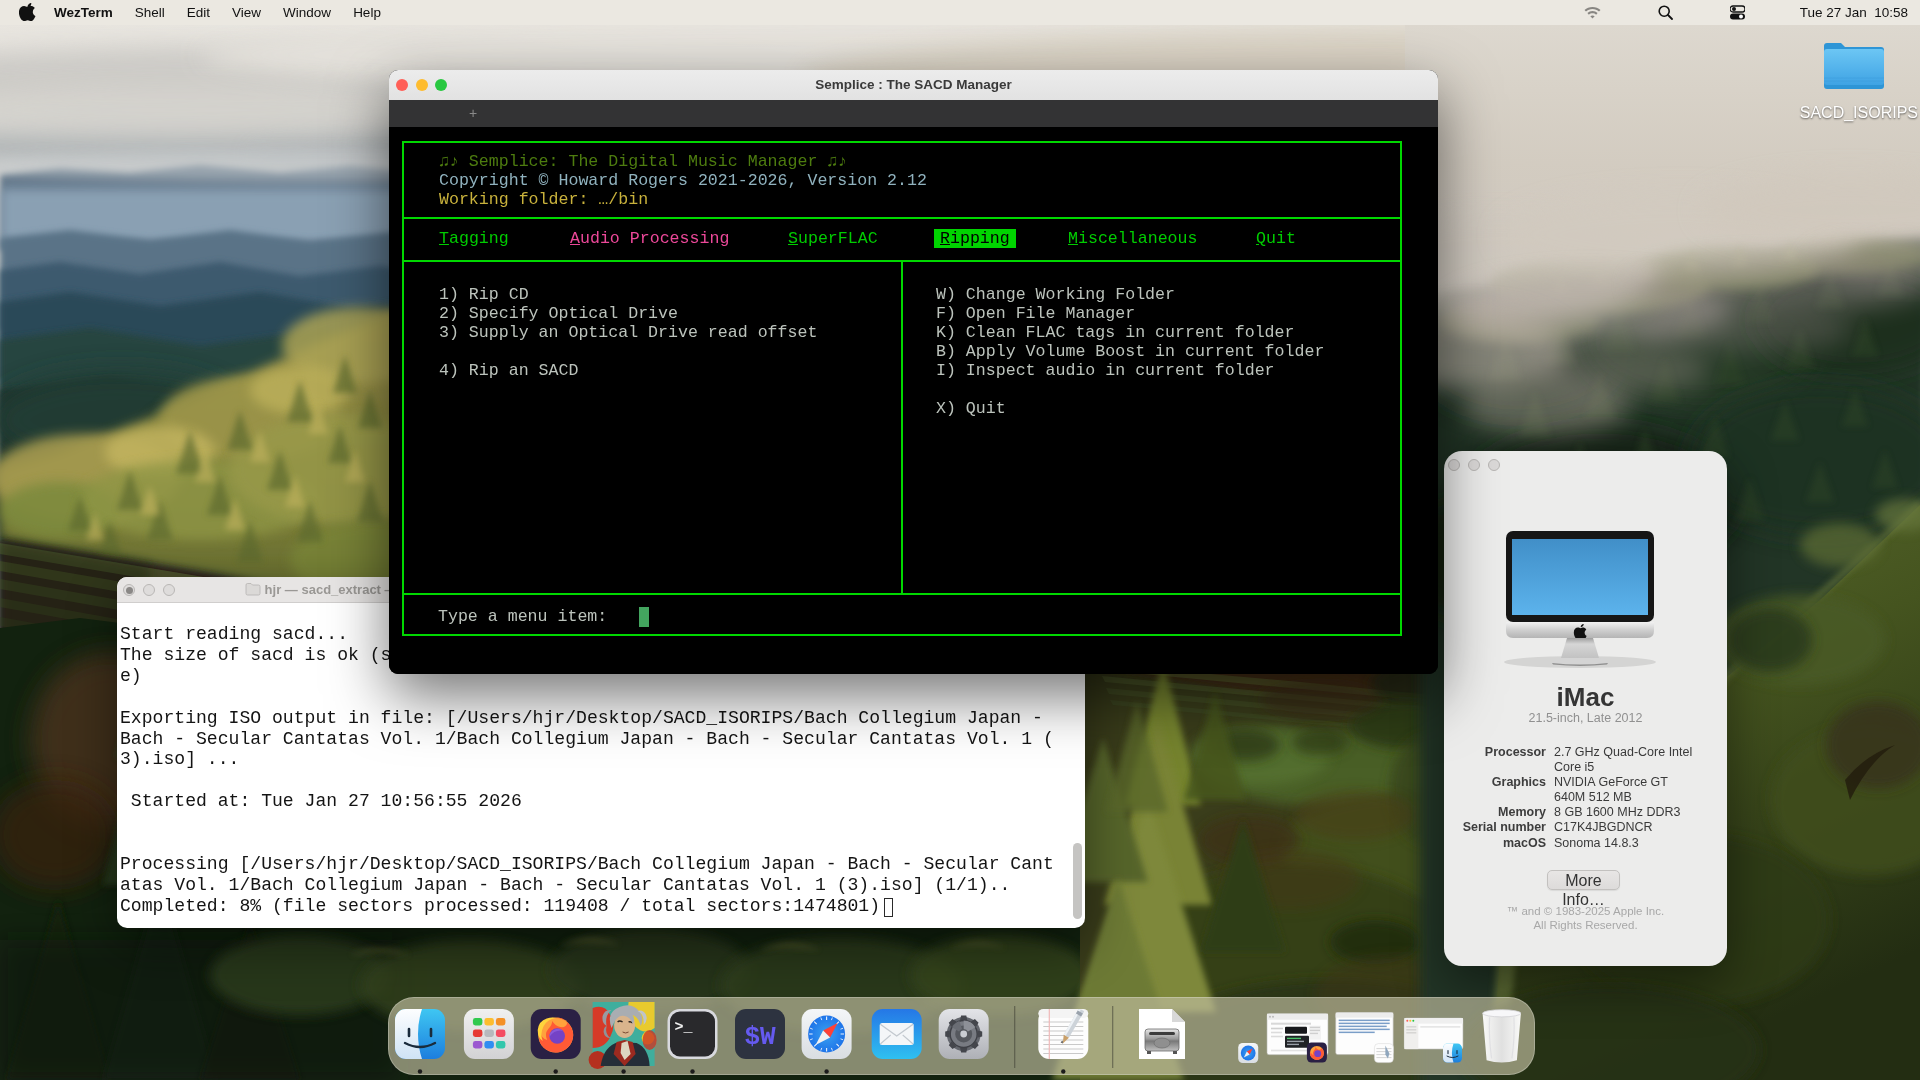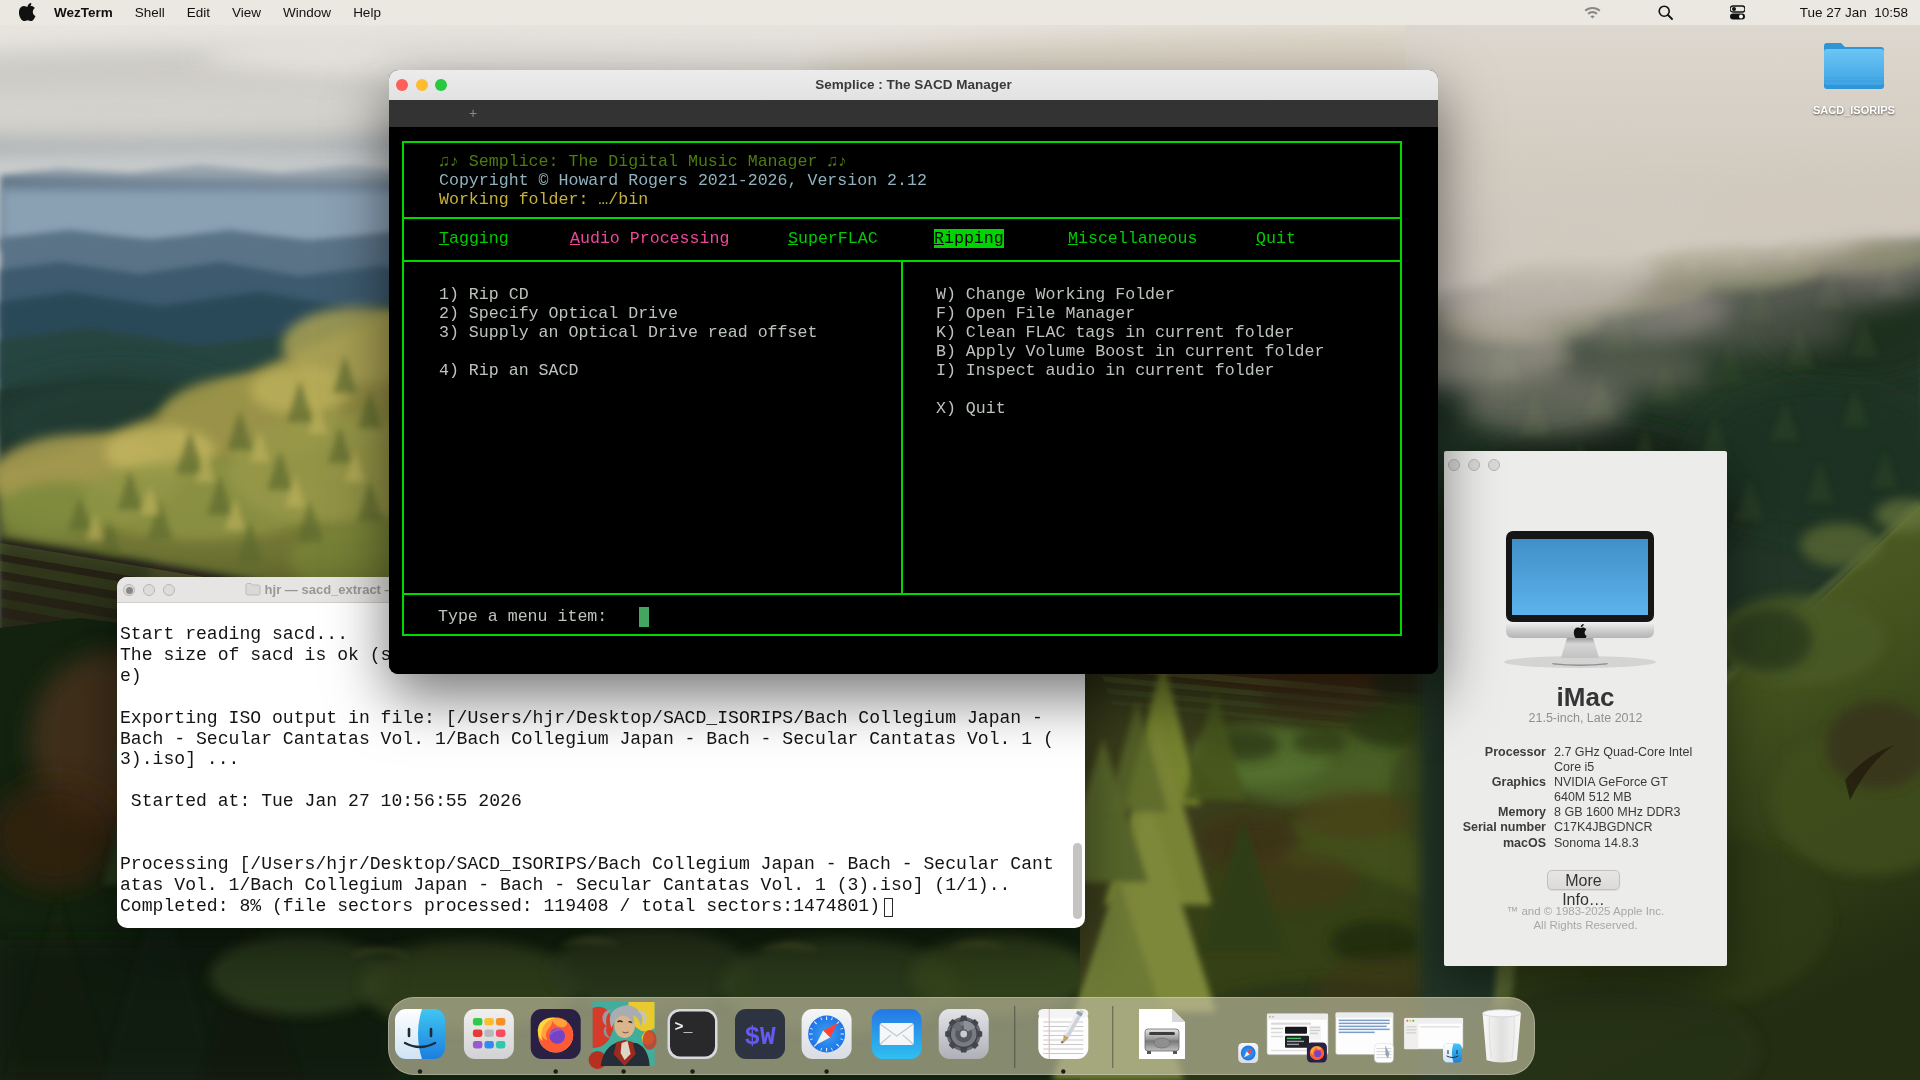--- a/index.html
+++ b/index.html
@@ -20,21 +20,21 @@
   #wez .tab { position:absolute; left:6px; top:0px; width:66px; height:27px; background:#000; color:#e8e8e8; font-size:11.5px; font-weight:bold; padding:7px 0 0 8px; white-space:nowrap;margin-top:36px; }
   #wez .plus { position:absolute; left:80px; top:5px; color:#8a8a8a; font-size:14px; }
   #wezscreen { position:absolute; left:0; top:57px; width:1049px; height:547px; background:#000; border-radius:0 0 9px 9px; font-family:"Liberation Mono", monospace; font-size:16.6px; }
   .gline { position:absolute; background:#00d800; }
   .wtext { position:absolute; white-space:pre; color:#bcc3bc; }
   
   #term { position:absolute; left:117px; top:577px; width:968px; height:351px; border-radius:10px; background:#fff; box-shadow:0 18px 50px rgba(0,0,0,.45); z-index:20; }
   #term .titlebar { position:absolute; left:0; top:0; width:100%; height:26px; background:#e7e5e4; border-radius:10px 10px 0 0; border-bottom:1px solid #d0cecd; }
   #term pre { position:absolute; left:3px; top:47px; font-family:"Liberation Mono", monospace; font-size:18.1px; line-height:20.9px; color:#141414; }
   
-  #about { position:absolute; left:1444px; top:451px; width:283px; height:515px; border-radius:2px; background:#ececeb; box-shadow:0 18px 50px rgba(0,0,0,.45); z-index:25; font-family:"Liberation Sans", sans-serif; }
+  #about { position:absolute; left:1444px; top:451px; width:283px; height:515px; border-radius:18px; background:#ececeb; box-shadow:0 18px 50px rgba(0,0,0,.45); z-index:25; font-family:"Liberation Sans", sans-serif; }
   
   #dock { position:absolute; left:388px; top:997px; width:1147px; height:78px; border-radius:26px; background:rgba(193,189,160,.67); border:1px solid rgba(255,255,255,.25); z-index:40; }
 </style>
 </head>
 <body>
 <div id="stage">
   <svg id="wall" width="1920" height="1080" style="position:absolute;left:0;top:0">
     <defs>
       <linearGradient id="sky" x1="0" y1="0" x2="0" y2="1">
         <stop offset="0" stop-color="#eae7e1"></stop>
@@ -234,21 +234,21 @@
       <defs>
           <linearGradient id="fold" x1="0" y1="0" x2="0" y2="1">
             <stop offset="0" stop-color="#6cc6f4"></stop>
             <stop offset="1" stop-color="#3fa3e4"></stop>
           </linearGradient>
         </defs>
       <path d="M2,6 a3,3 0 0 1 3,-3 h14 l4,4 h36 a3,3 0 0 1 3,3 v36 a3,3 0 0 1 -3,3 h-54 a3,3 0 0 1 -3,-3 z" fill="#2e95d6"></path>
       <path d="M2,12 a3,3 0 0 1 3,-3 h54 a3,3 0 0 1 3,3 v30 a3,3 0 0 1 -3,3 h-54 a3,3 0 0 1 -3,-3 z" fill="url(#fold)"></path>
       <path d="M2,38 h60 M2,41 h60" stroke="#3898d8" stroke-width=".8" opacity=".6"></path>
     </svg>
-    <div style="position:absolute;left:0;top:71px;width:128px;text-align:center;font-size:11px;font-weight:bold;color:#fff;text-shadow:0 1px 2px rgba(0,0,0,.6)">SACD_ISORIPS</div>
+    <div style="position:absolute;left:0;top:71px;width:128px;text-align:right;font-size:16px;font-weight:normal;color:#fff;text-shadow:0 1px 2px rgba(0,0,0,.6)">SACD_ISORIPS</div>
   </div>
 
   <div id="term">
     <div class="titlebar"></div>
     <span class="tl" style="position:absolute;left:6px;top:7px;width:12px;height:12px;background:#dedcdb;border:1px solid #b9b7b5"></span>
     <span class="tl" style="position:absolute;left:8.5px;top:9.5px;width:7px;height:7px;background:#8a8886;border-radius:50%"></span>
     <span class="tl" style="position:absolute;left:26px;top:7px;width:12px;height:12px;background:#dedcdb;border:1px solid #b9b7b5"></span>
     <span class="tl" style="position:absolute;left:46px;top:7px;width:12px;height:12px;background:#dedcdb;border:1px solid #b9b7b5"></span>
     <div style="position:absolute;left:128px;top:5px;width:400px;height:16px;font-size:13px;font-weight:bold;color:#9a9895;white-space:nowrap"><svg width="16" height="13" viewBox="0 0 16 13" style="vertical-align:-2px">
           <path d="M1,2 a1.5,1.5 0 0 1 1.5,-1.5 h3.5 l1.5,1.5 h6 a1.5,1.5 0 0 1 1.5,1.5 v7 a1.5,1.5 0 0 1 -1.5,1.5 h-11 a1.5,1.5 0 0 1 -1.5,-1.5 z" fill="#dbd9d7" stroke="#b5b3b1" stroke-width=".8"></path>
@@ -292,21 +292,21 @@
       <div class="gline" style="left:13px;top:466px;width:1000px;height:2px"></div>
       <div class="gline" style="left:512px;top:133px;width:2px;height:333px"></div>
 
       <div class="wtext" style="left:50px;top:25px;color:#4d7c0f">♫♪ Semplice: The Digital Music Manager ♫♪</div>
       <div class="wtext" style="left:50px;top:44px;color:#90b2be">Copyright © Howard Rogers 2021-2026, Version 2.12</div>
       <div class="wtext" style="left:50px;top:63px;color:#c9b23c">Working folder: …/bin</div>
 
       <div class="wtext" style="left:50px;top:102px;color:#00cc00"><u>T</u>agging</div>
       <div class="wtext" style="left:181px;top:102px;color:#ec4899"><u>A</u>udio Processing</div>
       <div class="wtext" style="left:399px;top:102px;color:#00cc00"><u>S</u>uperFLAC</div>
-      <div class="wtext" style="left:545px;top:102px;color:#000;background:#00d400;padding:0 0"><u>R</u>ipping</div>
+      <div class="wtext" style="left:545px;top:102px;color:#000;background:#00d400;padding:0 6px"><u>R</u>ipping</div>
       <div class="wtext" style="left:679px;top:102px;color:#00cc00"><u>M</u>iscellaneous</div>
       <div class="wtext" style="left:867px;top:102px;color:#00cc00"><u>Q</u>uit</div>
 
       <div class="wtext" style="left:50px;top:158px">1) Rip CD</div>
       <div class="wtext" style="left:50px;top:177px">2) Specify Optical Drive</div>
       <div class="wtext" style="left:50px;top:196px">3) Supply an Optical Drive read offset</div>
       <div class="wtext" style="left:50px;top:234px">4) Rip an SACD</div>
 
       <div class="wtext" style="left:547px;top:158px">W) Change Working Folder</div>
       <div class="wtext" style="left:547px;top:177px">F) Open File Manager</div>

